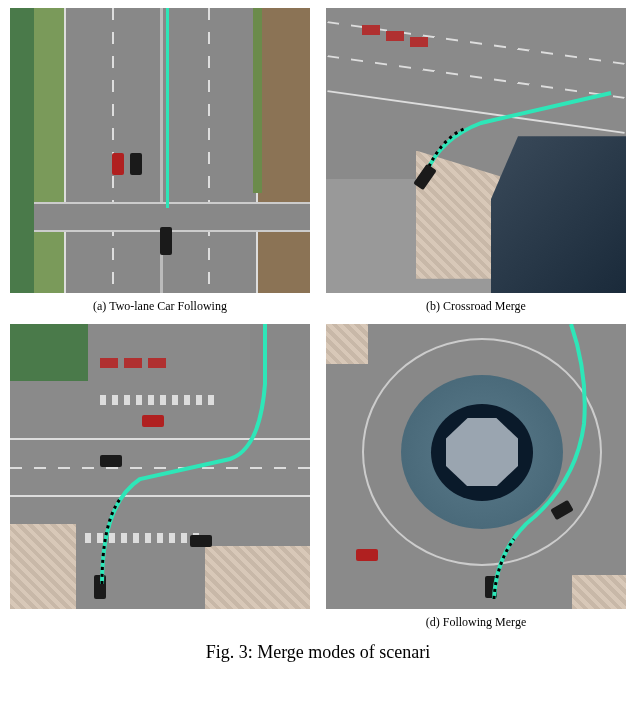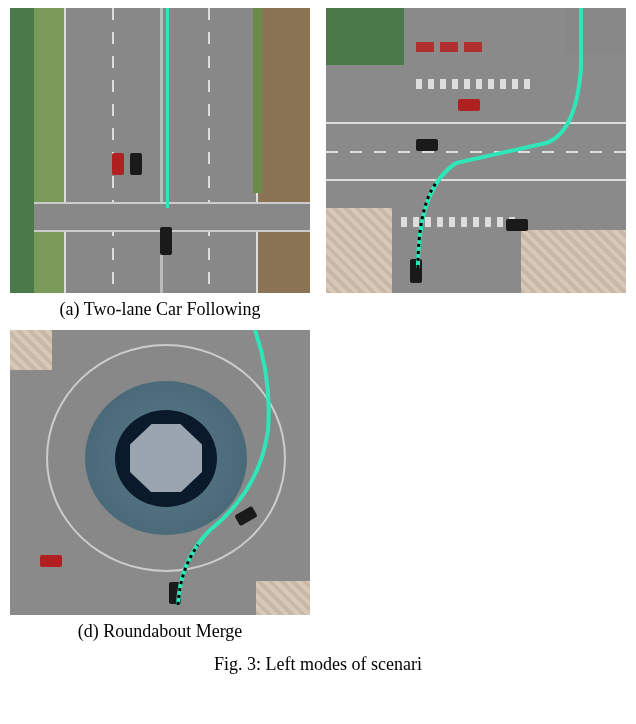--- a/index.html
+++ b/index.html
@@ -25,21 +25,21 @@
       flex-direction: column;
       align-items: center;
     }
     .scenario-image {
       width: 300px;
       height: 285px;
       position: relative;
       overflow: hidden;
     }
     .caption {
-      font-size: 18px;
+      font-size: 12px;
       margin-top: 6px;
       color: #000;
       text-align: left;
     }
     .main-caption {
       font-size: 18px;
       color: #000;
       text-align: center;
       margin-top: 8px;
     }
@@ -238,20 +238,40 @@
       <div class="traj-a"></div>
       <div class="car-red" style="top:51%; left:34%"></div>
       <div class="car-black" style="top:51%; left:40%"></div>
       <div class="car-black" style="top:77%; left:50%; height:28px"></div>
       <div class="grass-patch" style="top:0; left:0; width:8%; height:100%"></div>
       <div class="grass-patch" style="top:0; right:16%; width:3%; height:65%; background:#6b8b4b"></div>
     </div>
     <div class="caption">(a) Two-lane Car Following</div>
   </div>
 
+  <div class="subfigure">
+    <div class="scenario-image scenario-b">
+      <div class="building-b2"></div>
+      <div class="road-diag" style="top:0; left:0; width:100%; height:60%"></div>
+      <div class="lane-dash-h" style="top:12%; transform:rotate(8deg)"></div>
+      <div class="lane-dash-h" style="top:24%; transform:rotate(8deg)"></div>
+      <div class="lane-h" style="top:36%; transform:rotate(8deg)"></div>
+      <div class="sidewalk" style="top:50%; left:30%; width:28%; height:45%; clip-path:polygon(0 0, 100% 20%, 100% 100%, 0 100%)"></div>
+      <div class="building-b"></div>
+      <div class="red-box" style="top:6%; left:12%"></div>
+      <div class="red-box" style="top:8%; left:20%"></div>
+      <div class="red-box" style="top:10%; left:28%"></div>
+      <svg class="traj-svg" viewBox="0 0 300 285">
+        <path d="M 100 165 Q 115 130 155 115 L 285 85" stroke="#2ee6b8" stroke-width="4" fill="none"></path>
+        <path d="M 100 165 Q 115 130 140 120" stroke="#000" stroke-width="3" fill="none" stroke-dasharray="3,4"></path>
+      </svg>
+      <div class="car-black" style="top:55%; left:31%; transform:rotate(35deg); height:24px"></div>
+    </div>
+    <div class="caption">(b) Crossroad Merge</div>
+  </div>
 
   <div class="subfigure">
     <div class="scenario-image scenario-c">
       <div class="green-corner" style="top:0; left:0; width:26%; height:20%"></div>
       <div class="green-corner" style="top:0; right:0; width:20%; height:16%; background:#888"></div>
       <div class="sidewalk" style="bottom:0; left:0; width:22%; height:30%"></div>
       <div class="sidewalk" style="bottom:0; right:0; width:35%; height:22%"></div>
       <div class="lane-h" style="top:40%"></div>
       <div class="lane-dash-h" style="top:50%"></div>
       <div class="lane-h" style="top:60%"></div>
@@ -280,18 +300,18 @@
       <div class="sidewalk" style="top:0; left:0; width:14%; height:14%"></div>
       <div class="sidewalk" style="bottom:0; right:0; width:18%; height:12%"></div>
       <div class="car-red" style="top:79%; left:10%; width:22px; height:12px"></div>
       <div class="car-black" style="top:63%; right:18%; width:20px; height:12px; transform:rotate(-30deg)"></div>
       <div class="car-black" style="bottom:4%; left:53%; height:22px"></div>
       <svg class="traj-svg" viewBox="0 0 300 285">
         <path d="M 168 275 Q 170 230 200 200 Q 250 160 258 100 Q 262 50 245 0" stroke="#2ee6b8" stroke-width="4" fill="none"></path>
         <path d="M 168 275 Q 170 240 188 215" stroke="#000" stroke-width="3" fill="none" stroke-dasharray="3,4"></path>
       </svg>
     </div>
-    <div class="caption">(d) Roundabout Merge</div>
+    <div class="caption">(d) Following Merge</div>
   </div>
 
 </div>
 
-<div class="main-caption">Fig. 3: Left modes of scenari</div>
+<div class="main-caption">Fig. 3: Merge modes of scenari</div>
 
 </body></html>

